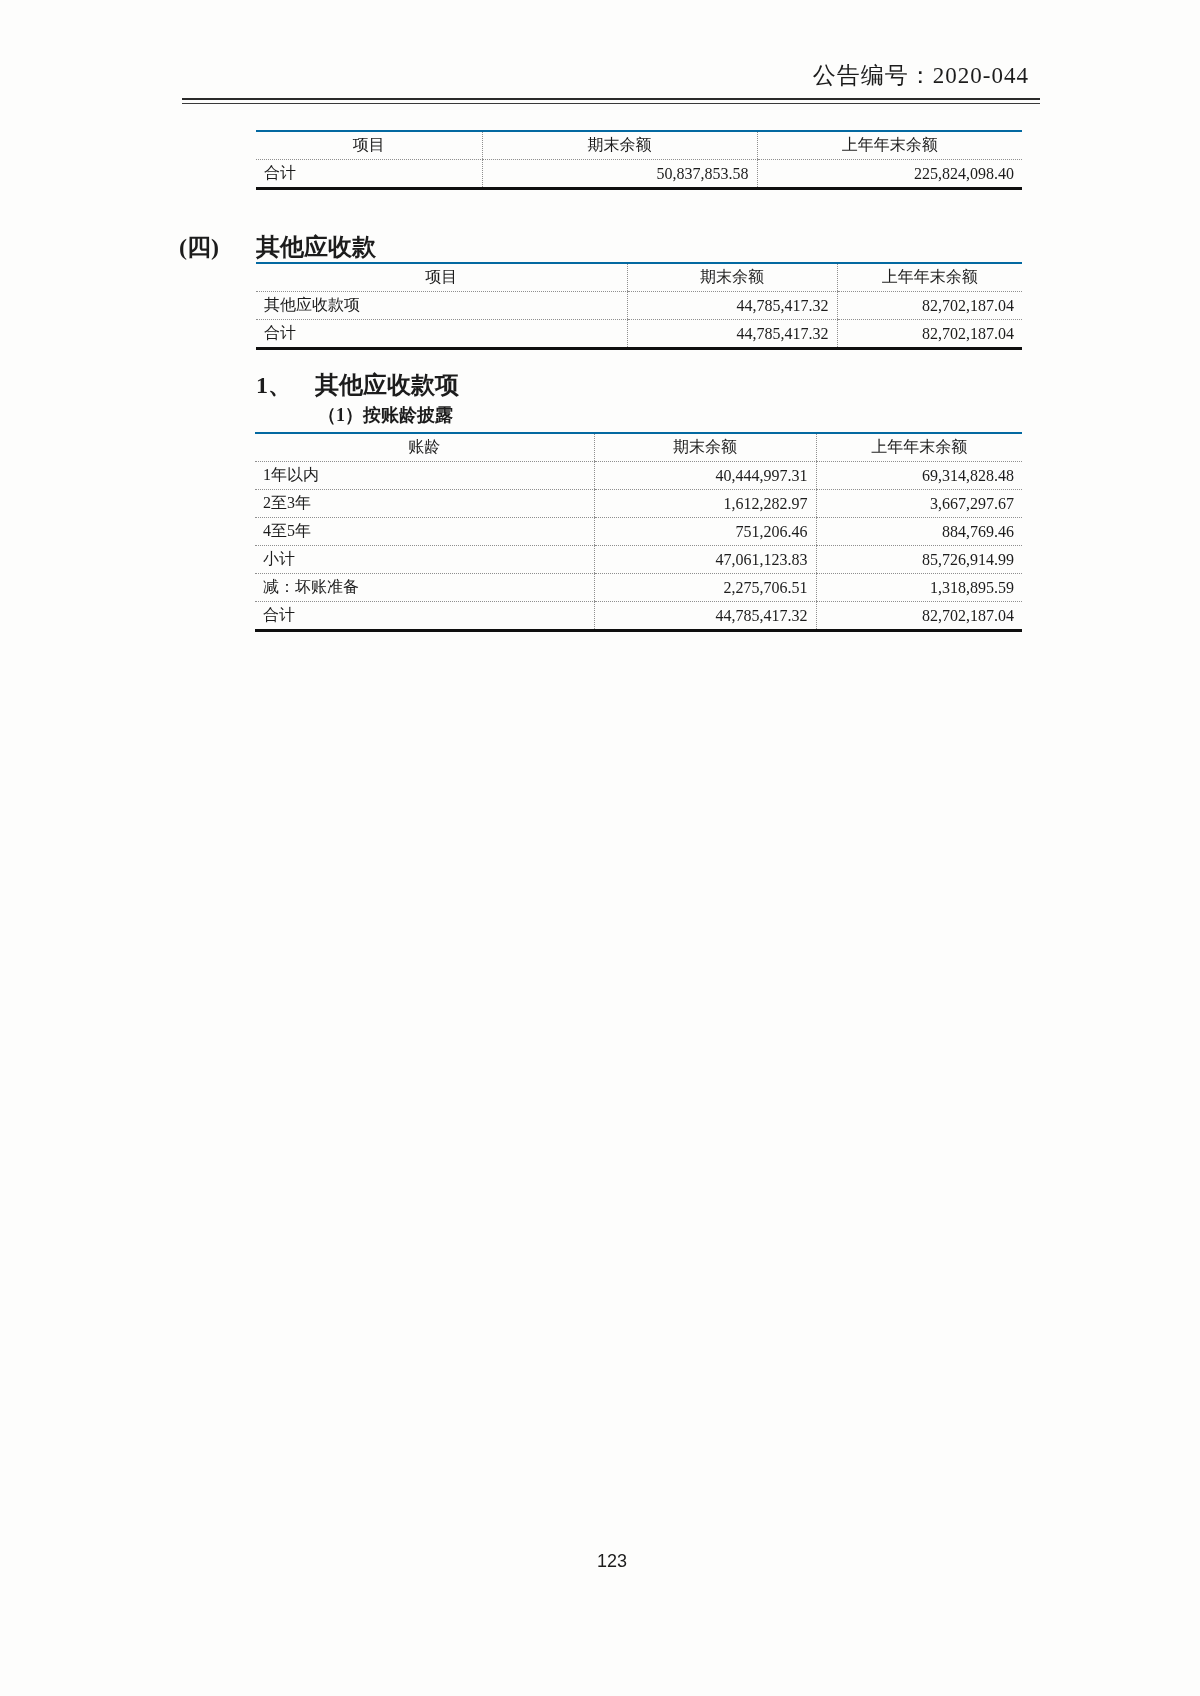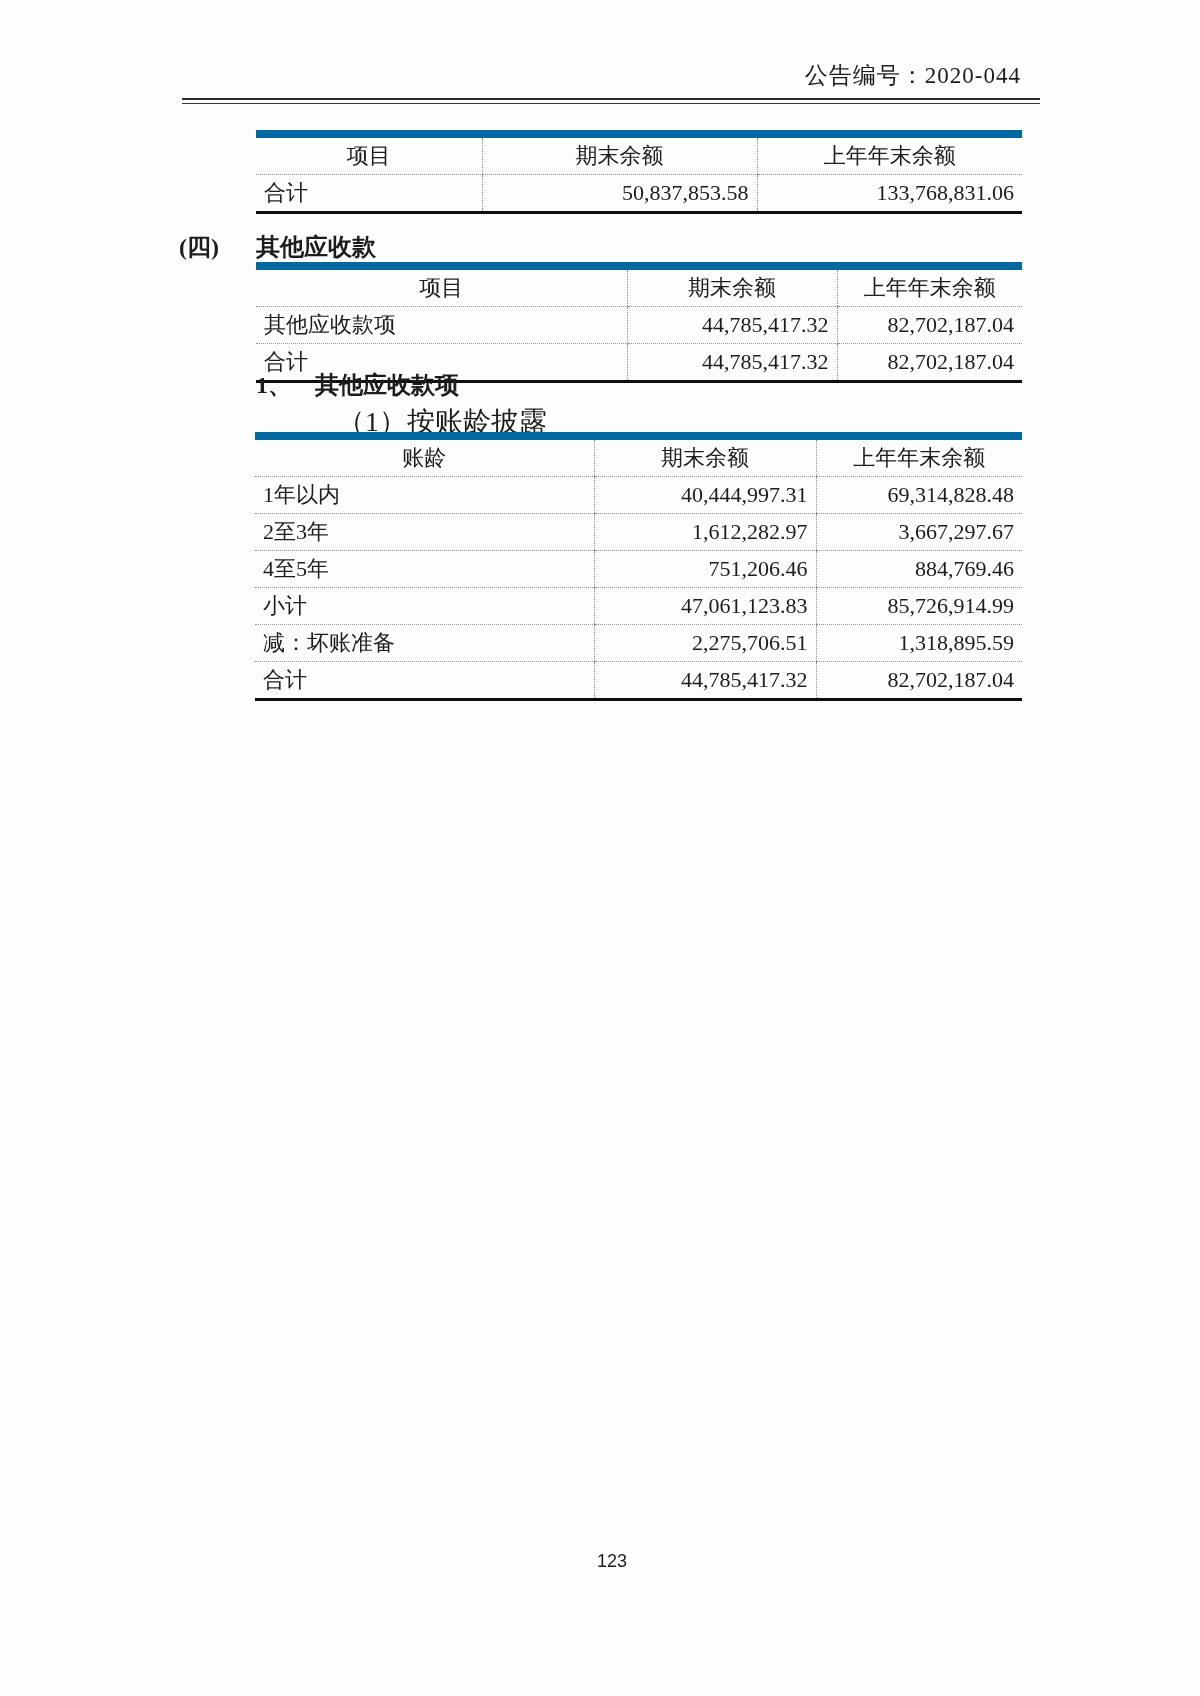--- a/index.html
+++ b/index.html
@@ -5,48 +5,48 @@
   html,body { margin:0; padding:0; }
   .page {
     position:relative;
     width:1200px; height:1696px;
     background:#fdfdfc;
     color:#1c1c1c;
     font-family:"Liberation Serif","DejaVu Serif",serif;
     overflow:hidden;
   }
   .header-label {
-    position:absolute; top:60px; right:179px;
+    position:absolute; top:60px; right:171px;
     font-size:23px; letter-spacing:1px; white-space:nowrap;
   }
   .header-rule {
     position:absolute; top:98px; left:182px; width:858px; height:3px;
     border-top:2px solid #2a2a2a; border-bottom:1px solid #3a3a3a;
   }
   .tbl-wrap { position:absolute; }
   table.fin {
     border-collapse:collapse; table-layout:fixed;
-    border-top:8px solid #0369a1; border-bottom:3px solid #0f0f0f;
-    font-size:22px;
+    border-top:2px solid #0369a1; border-bottom:3px solid #0f0f0f;
+    font-size:16px;
   }
   table.fin td, table.fin th {
     font-weight:normal;
     border-bottom:1px dotted #8f8f8f;
     border-left:1px dotted #8f8f8f;
     padding:3px 8px; height:21px;
     white-space:nowrap; overflow:hidden;
   }
   table.fin td:first-child, table.fin th:first-child { border-left:none; }
   table.fin tr:last-child td { border-bottom:none; }
   table.fin th { text-align:center; }
   .num { text-align:right; }
   .lbl-left { text-align:left; }
   .lbl-center { text-align:left; }
   .sec-heading { position:absolute; font-size:24px; font-weight:bold; white-space:nowrap; }
-  .sub-heading { position:absolute; font-size:28px; font-weight:normal; white-space:nowrap;margin-left:19px; }
+  .sub-heading { position:absolute; font-size:18px; font-weight:bold; white-space:nowrap; }
   .page-number {
     position:absolute; top:1551px; left:12px; width:100%;
     text-align:center; font-size:18px;
     font-family:"Liberation Sans","DejaVu Sans",sans-serif;
   }
 </style>
 </head>
 <body>
 
 <div class="page">
@@ -63,21 +63,21 @@
         </colgroup>
       <tbody>
           <tr>
         <th>项目</th>
         <th>期末余额</th>
         <th>上年年末余额</th>
       </tr>
       <tr>
         <td class="lbl-center">合计</td>
         <td class="num">50,837,853.58</td>
-        <td class="num">133,768,831.06</td>
+        <td class="num">225,824,098.40</td>
       </tr>
     </tbody>
       </table>
   </div>
 
   <div class="sec-heading" style="top:231px; left:179px;">(四)</div>
   <div class="sec-heading" style="top:231px; left:256px;">其他应收款</div>
 
   <div class="tbl-wrap" style="top:262px; left:256px;">
     <table class="fin">

